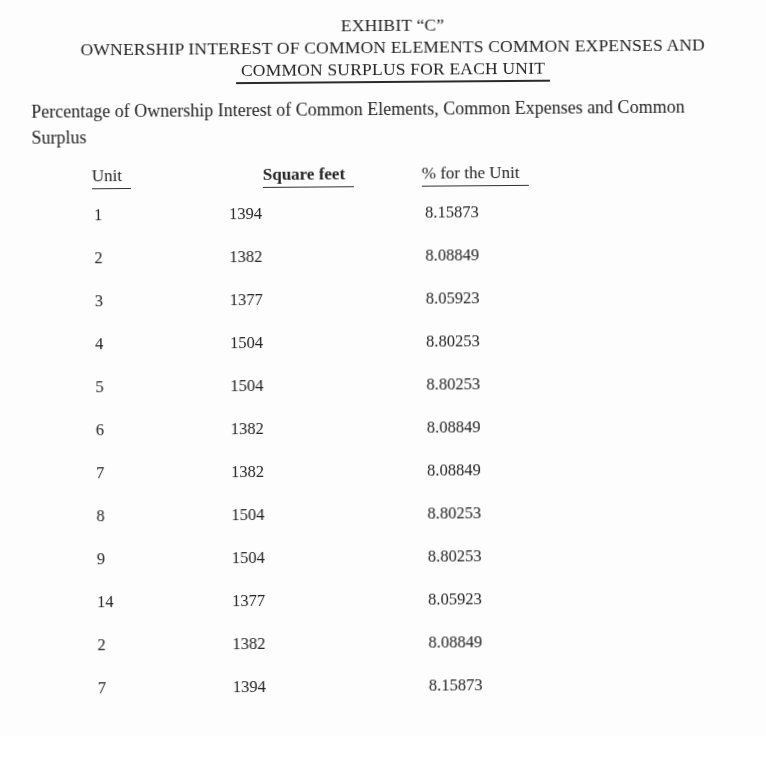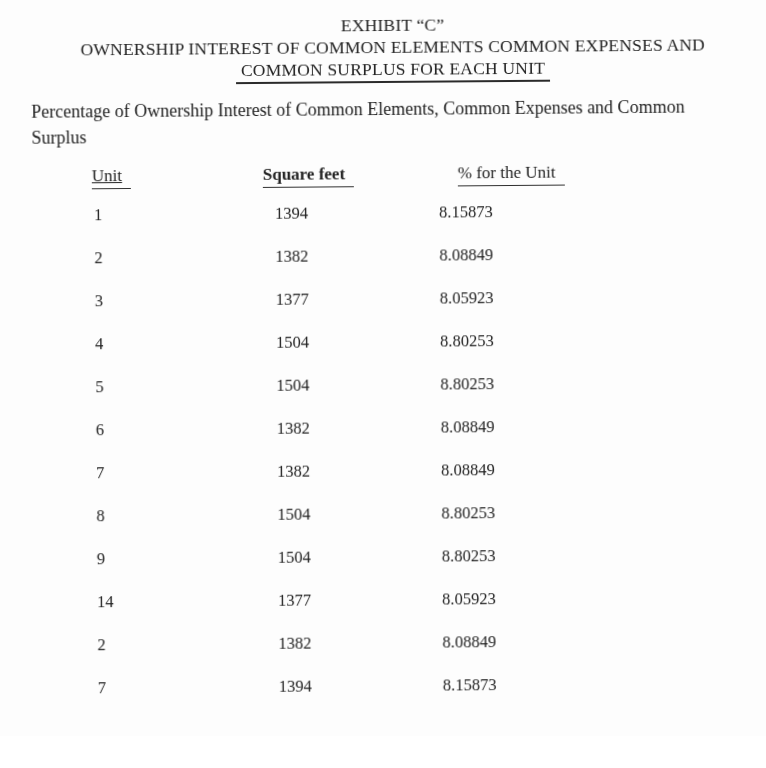--- a/index.html
+++ b/index.html
@@ -54,38 +54,38 @@
     height: 24px;
     font-size: 17px;
   }
   .th {
     position: absolute;
     top: 0;
     white-space: nowrap;
     border-bottom: 1.5px solid #2f2f2f;
     padding: 0 9px 2px 0;
   }
-  .th-unit { left: 93px; text-decoration: underline; }
+  .th-unit { left: 93px; }
   .th-sqft { left: 264px; font-weight: bold; }
-  .th-pct  { left: 423px; margin-left: 36px; }
+  .th-pct  { left: 423px; }
   .tbody {
     position: absolute;
     top: 203px;
     left: 0;
     right: 0;
   }
   .trow {
     position: relative;
     height: 43px;
     font-size: 16.5px;
   }
   .td { position: absolute; top: 0; white-space: nowrap; }
   .td-unit { left: 95px; }
-  .td-sqft { left: 230px; width: 125px; text-align: center; }
-  .td-pct  { left: 440px; }
+  .td-sqft { left: 230px; width: 125px; text-align: left; }
+  .td-pct  { left: 426px; }
   .watermark {
     position: absolute;
     top: 735px;
     left: 8px;
     font-family: "Liberation Sans", "DejaVu Sans", sans-serif;
     font-size: 21px;
     letter-spacing: 1px;
     color: #a16207;
   }
 </style>

